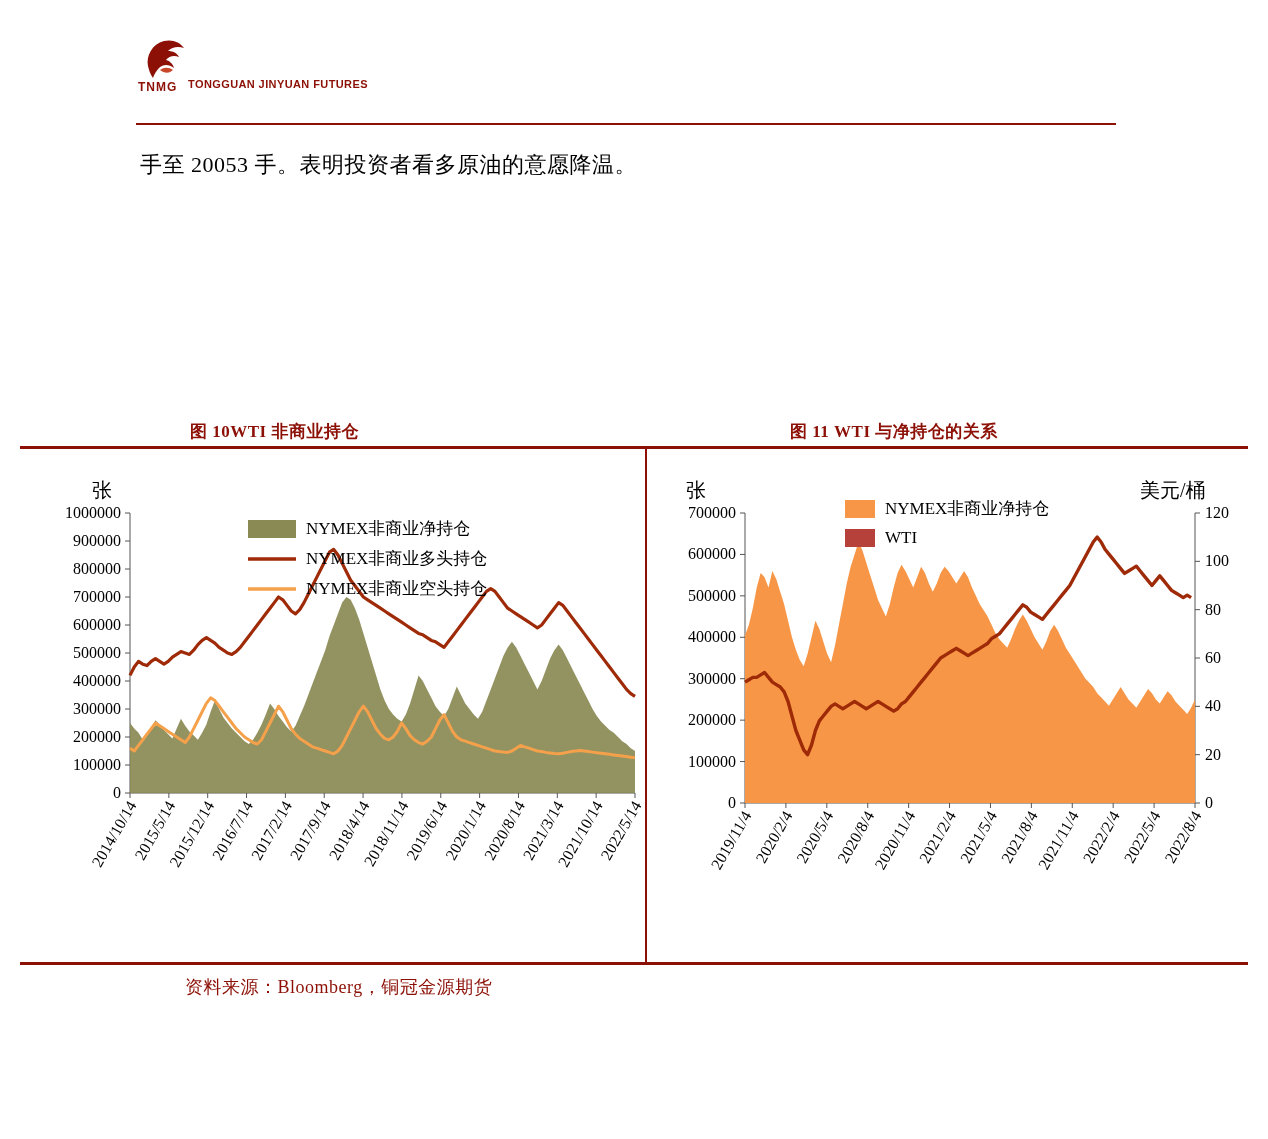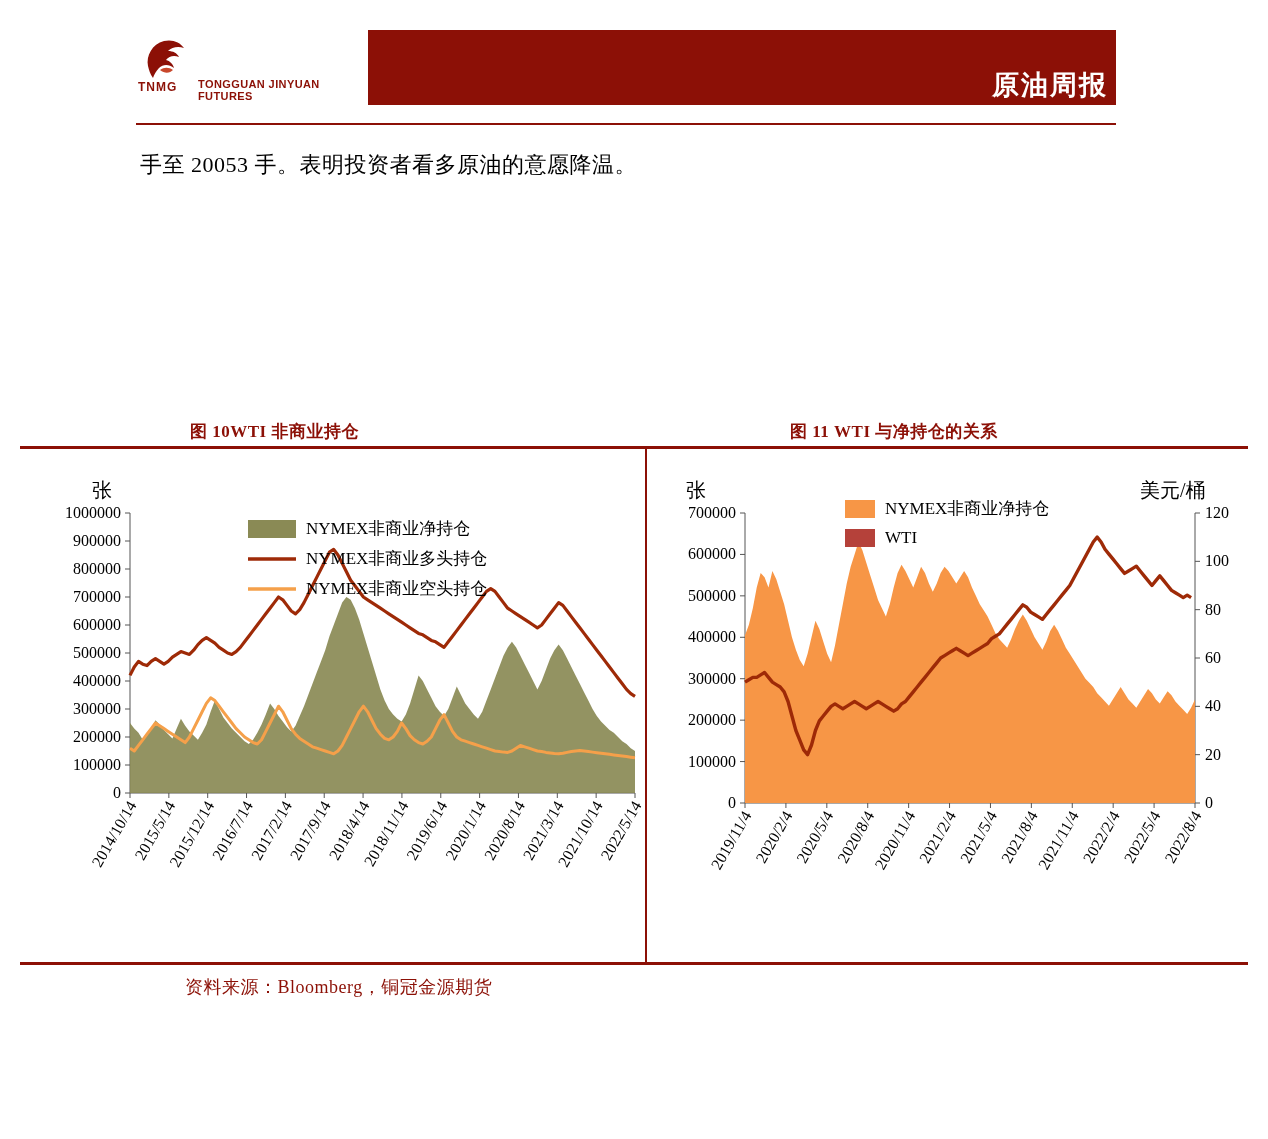--- a/index.html
+++ b/index.html
@@ -73,21 +73,21 @@
     font-family: "Liberation Serif", serif;
     font-size: 30px;
     font-weight: bold;
     font-style: italic;
     color: #8c1006;
     letter-spacing: 1px;
     line-height: 1.1;
   }
   #logo-en {
     position: absolute;
-    left: 62px; top: 44px;
+    left: 52px; top: 44px;
     font-family: "Liberation Sans", sans-serif;
     font-size: 11px;
     color: #8c1006;
     letter-spacing: 0.4px;
     font-weight: bold;
   }
 
   
   #paragraph {
     position: absolute;
@@ -152,23 +152,20 @@
     font-family: "Liberation Serif", serif;
     font-size: 20px;
     color: #000;
   }
   svg.plot { position: absolute; left: 0; top: 0; overflow: visible; }
 </style>
 </head>
 <body>
 
 <div id="header">
-  <div id="header-bar">
-    <div id="header-title">原油周报</div>
-  </div>
 
   <div id="logo">
     <div id="logo-mark">
       <svg width="48" height="44" viewBox="0 0 48 44">
         <path d="M6 30 C4 20, 10 8, 22 5 C30 3, 38 6, 42 12 C36 10, 30 11, 26 15 C31 15, 35 17, 37 21 C32 19, 27 20, 24 24 C28 25, 31 28, 32 32 C27 28, 21 28, 17 32 C14 35, 12 39, 11 42 C8 38, 7 34, 6 30 Z" fill="#8c1006"></path>
         <path d="M18 34 C22 31, 27 31, 31 34 C28 37, 23 38, 18 34 Z" fill="#c8472b"></path>
       </svg>
     </div>
     <div id="logo-tnmg">TNMG</div>
     <div id="logo-en">TONGGUAN JINYUAN FUTURES</div>

